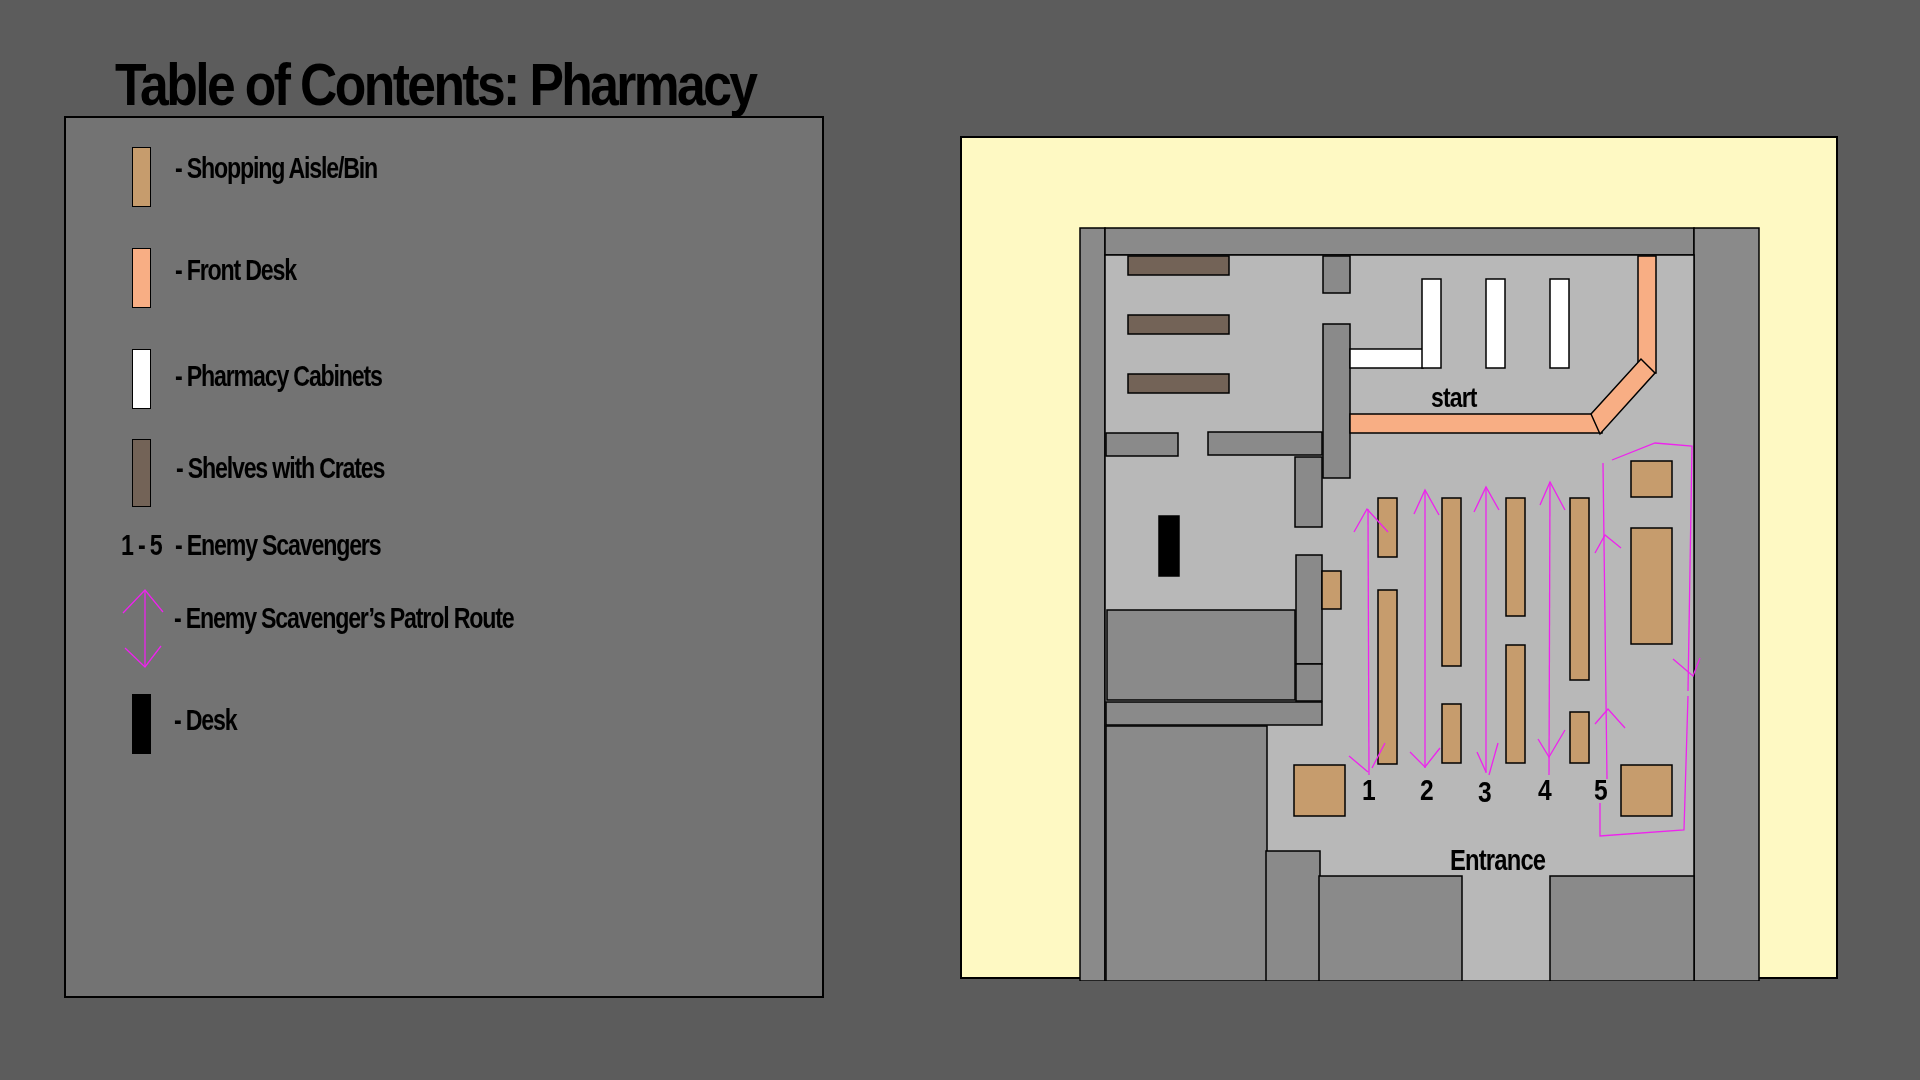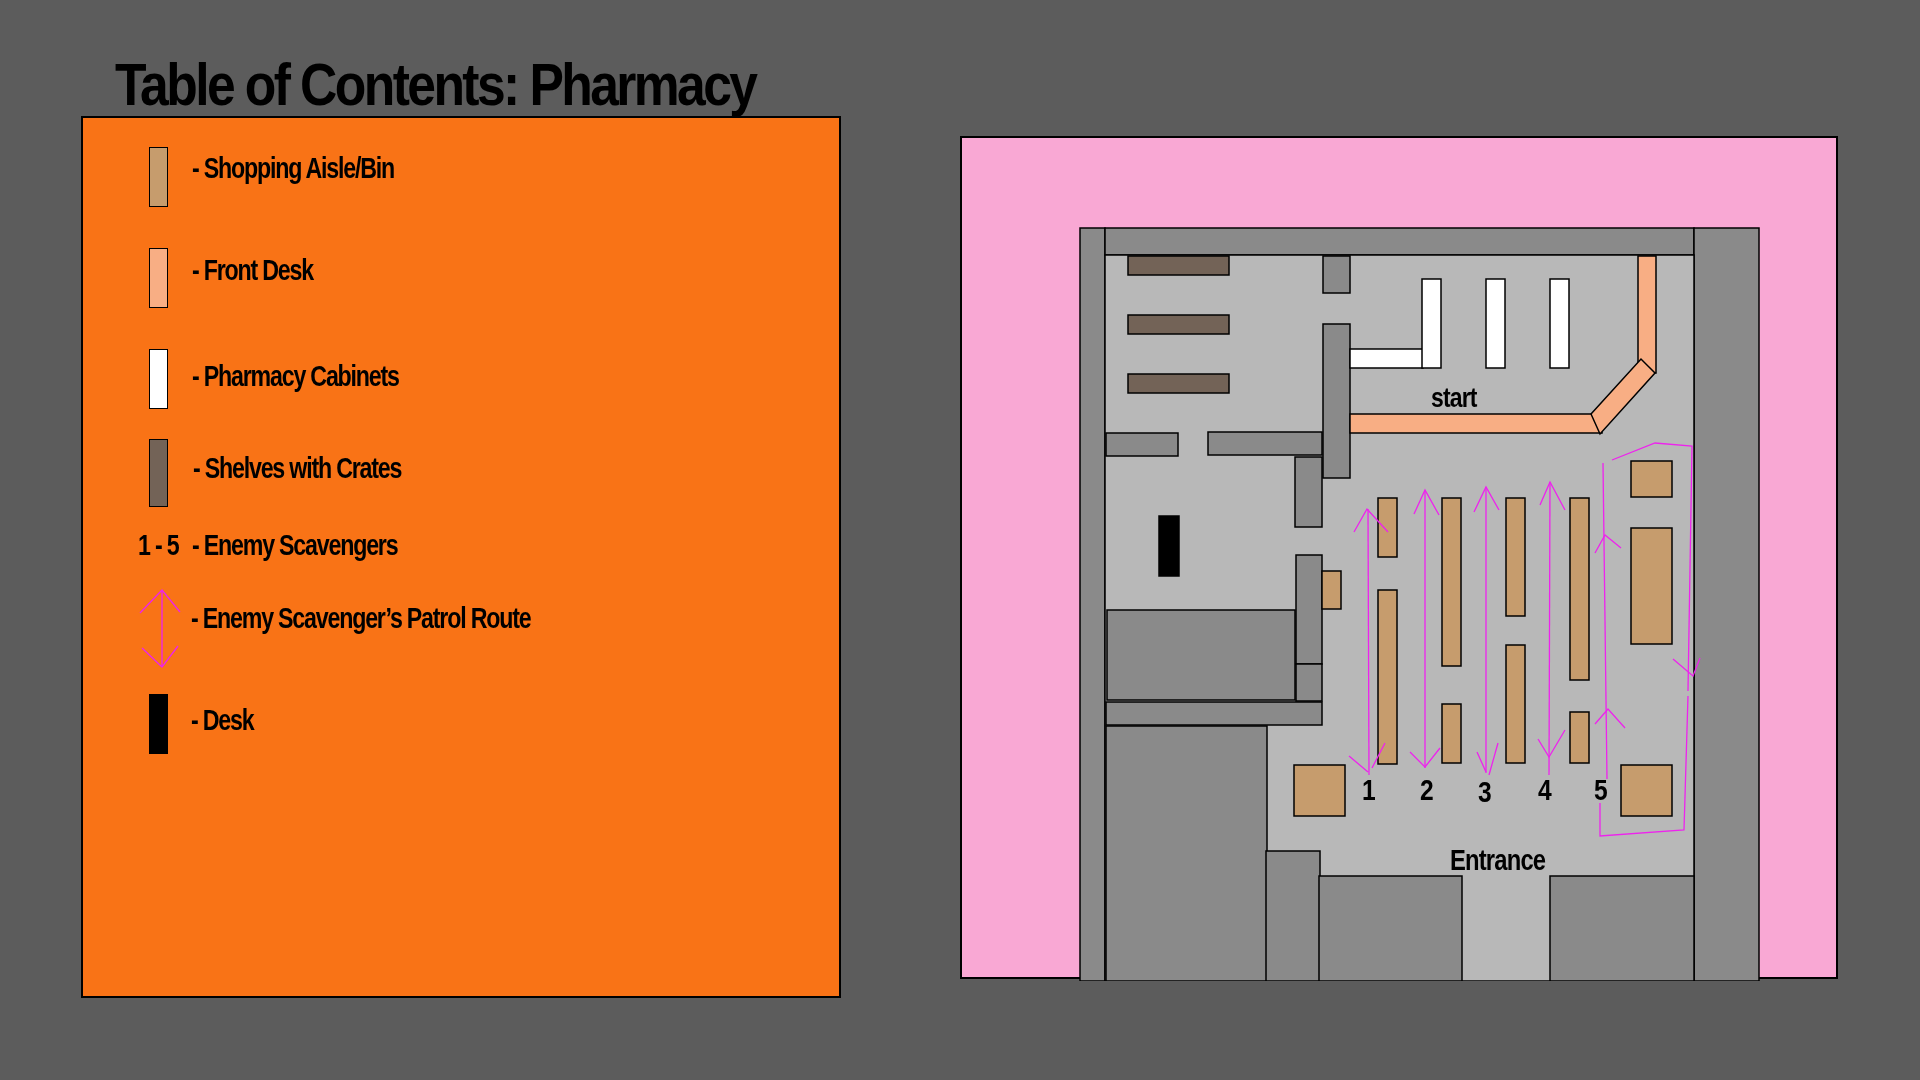--- a/index.html
+++ b/index.html
@@ -1,26 +1,26 @@
 <!DOCTYPE html>
 <html><head>
 <meta charset="utf-8">
 <style>
   html, body { margin:0; padding:0; }
   body { width:1920px; height:1080px; background:#5c5c5c; position:relative; overflow:hidden;
          font-family:"Liberation Sans", "DejaVu Sans", sans-serif; }
   .title { position:absolute; left:115px; top:52px; font-size:60px; font-weight:bold; color:#000;
            letter-spacing:-3px; transform:scaleX(0.86); transform-origin:left top; white-space:nowrap; line-height:1.1; }
-  .legend { position:absolute; left:81px; top:116px; width:760px; height:882px; background:#f97316;
+  .legend { position:absolute; left:64px; top:116px; width:760px; height:882px; background:#737373;
             border:2px solid #000; box-sizing:border-box; }
   .legend-item { position:absolute; }
   .swatch { position:absolute; width:19px; border:1.5px solid #000; box-sizing:border-box; }
   .legend-label { position:absolute; font-size:29px; font-weight:bold; color:#000; white-space:nowrap;
                   letter-spacing:-1.5px; transform:scaleX(0.8); transform-origin:left center; }
-  .map { position:absolute; left:960px; top:136px; width:878px; height:843px; background:#f9a8d4;
+  .map { position:absolute; left:960px; top:136px; width:878px; height:843px; background:#fef9c3;
          border:2px solid #000; box-sizing:border-box; }
   .map-svg { position:absolute; left:0; top:0; }
   .map-label { position:absolute; font-weight:bold; color:#000; white-space:nowrap;
                transform:scaleX(0.82); transform-origin:left top; letter-spacing:-1px; }
 </style>
 </head>
 <body>
 
 <div class="title">Table of Contents: Pharmacy</div>
 

